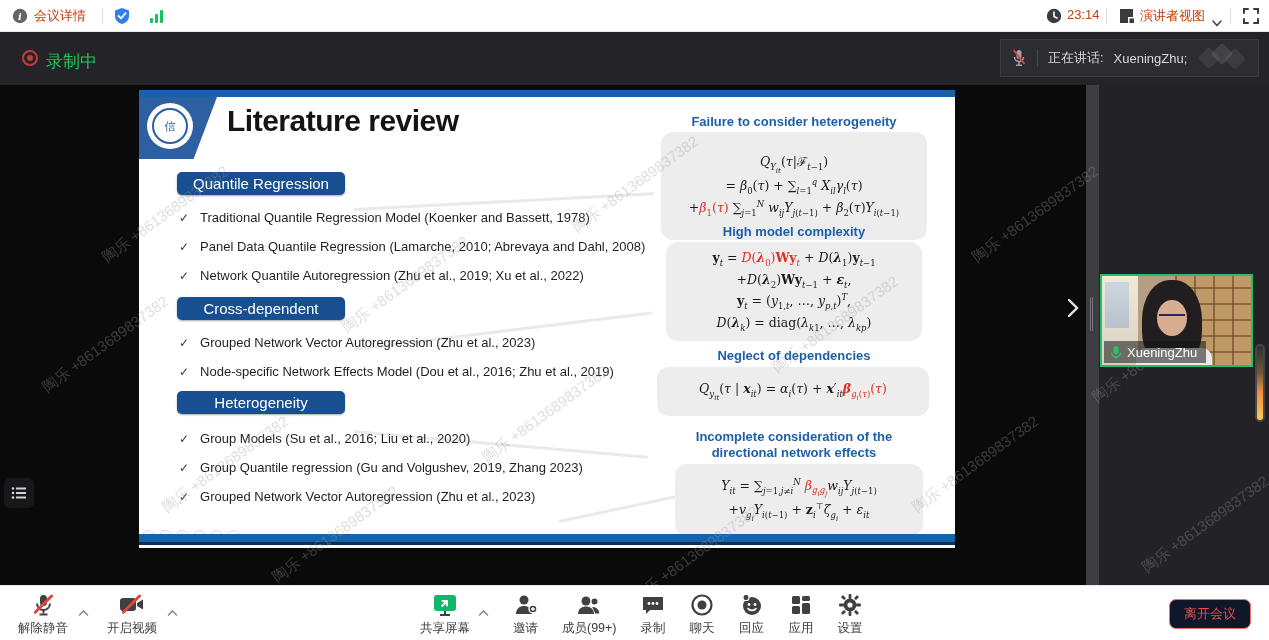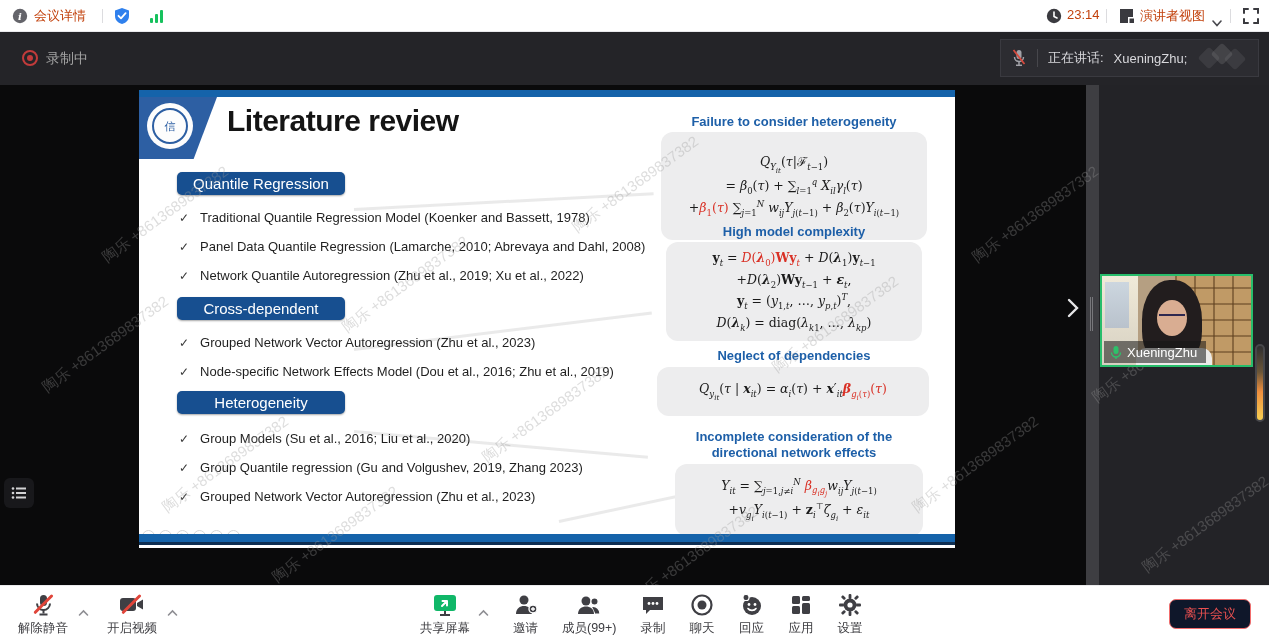--- a/index.html
+++ b/index.html
@@ -12,21 +12,21 @@
   .topbar{position:absolute;left:0;top:0;width:1269px;height:32px;background:#fff;
           border-bottom:1px solid #e9e9ec;z-index:20;}
   .topbar .txt{font-size:13px;color:#c2410c;}
   .vdiv{position:absolute;width:1px;height:14px;background:#dcdcdf;top:9px;}
 
   
   .recbar{position:absolute;left:0;top:32px;width:1269px;height:53px;background:#242428;z-index:15;}
   .recdot{position:absolute;left:22px;top:18px;width:16px;height:16px;border-radius:50%;
           border:2px solid #c23b3b;}
   .recdot::after{content:"";position:absolute;left:3px;top:3px;width:6px;height:6px;border-radius:50%;background:#c23b3b;}
-  .reclabel{position:absolute;left:46px;top:18px;font-size:14px;color:#a3a3a3;}
+  .reclabel{position:absolute;left:46px;top:18px;font-size:17px;color:#22c55e;}
   .speakbox{position:absolute;left:1000px;top:7px;width:1259px;right:10px;width:auto;right:10px;height:38px;
             background:#2c2c31;border:1px solid #3a3a40;display:flex;align-items:center;padding:0 10px;gap:10px;}
   .speaktxt{font-size:13px;color:#d8d8dc;white-space:nowrap;}
   .sb-div{width:1px;height:18px;background:#47474c;}
   .diamonds{position:relative;width:52px;height:26px;margin-left:auto;opacity:.6;}
   .diamonds span{position:absolute;width:16px;height:16px;background:rgba(255,255,255,.12);transform:rotate(45deg);border-radius:3px;}
 
   
   .main{position:absolute;left:0;top:85px;width:1269px;height:500px;background:#0a0a0b;z-index:1;}
 

